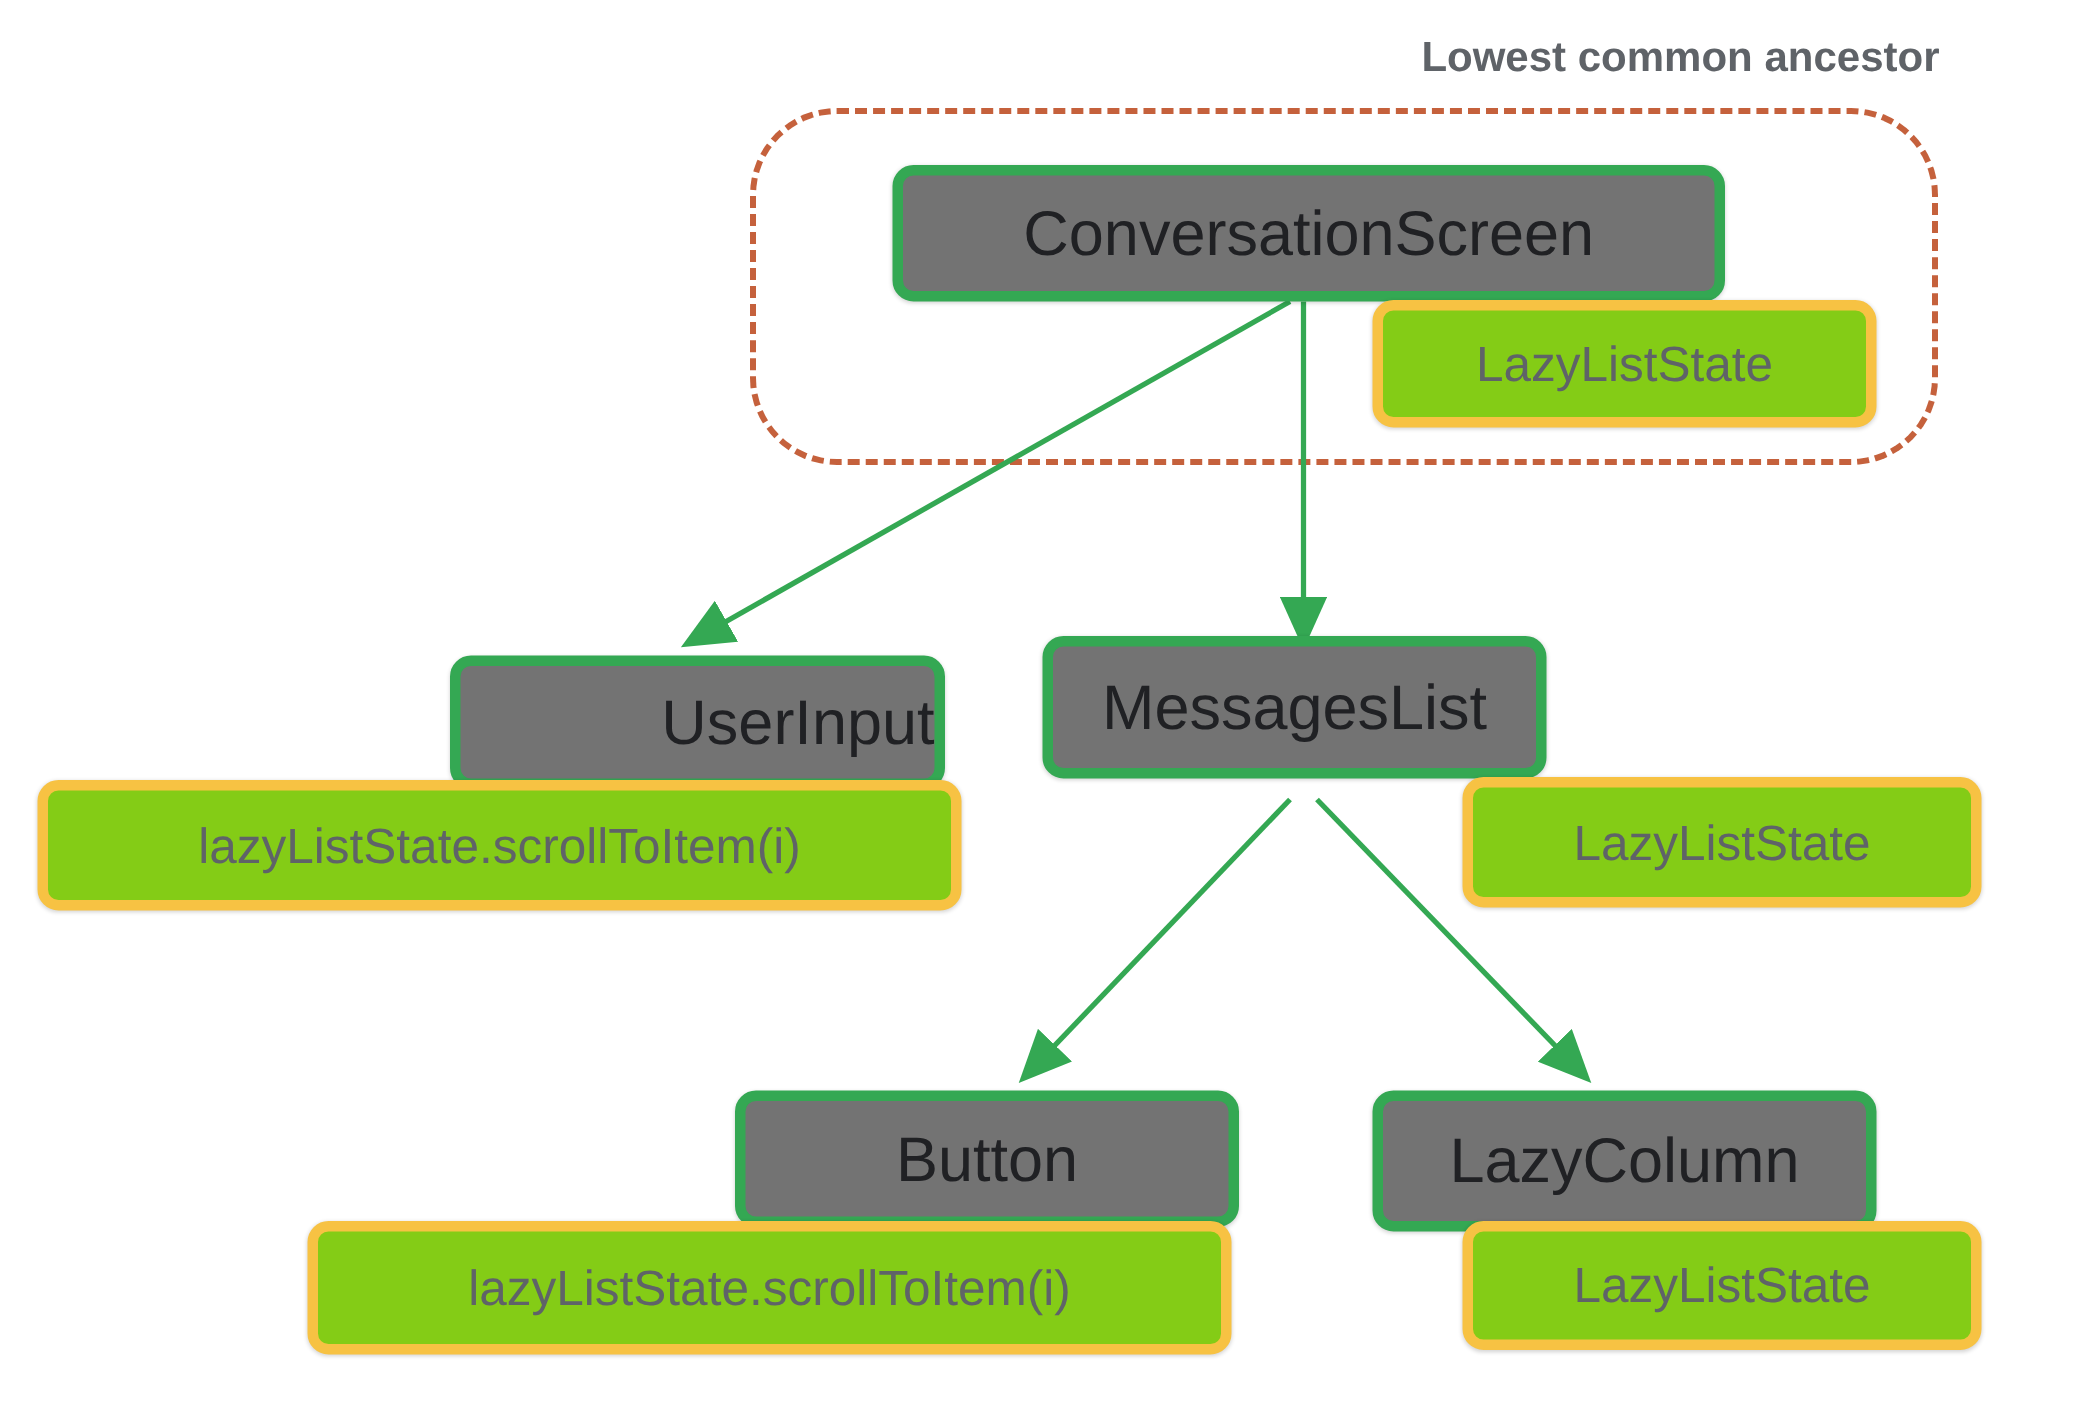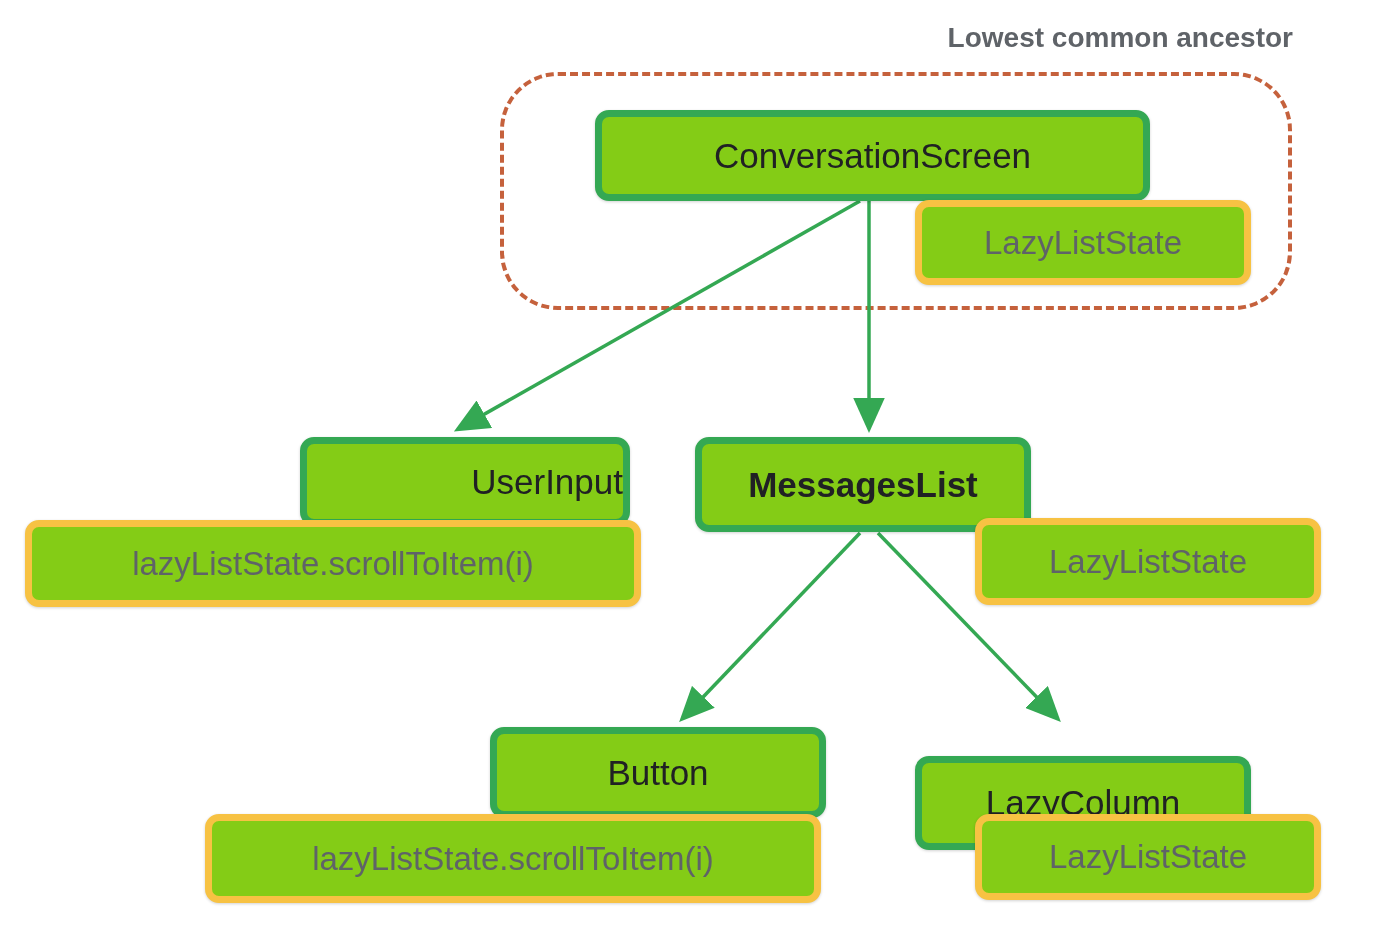--- a/index.html
+++ b/index.html
@@ -38,27 +38,27 @@
     left: 500px;
     top: 72px;
     width: 792px;
     height: 238px;
     border: 4px dashed var(--dashed);
     border-radius: 58px;
     background: transparent;
   }
   .node {
     position: absolute;
-    background: #84cc16;
+    background: #737373;
     border: 7px solid var(--green);
     border-radius: 14px;
     display: flex;
     align-items: center;
     justify-content: center;
-    font-size: 35px;
+    font-size: 42px;
     color: var(--node-text);
     box-shadow: 0 1px 3px rgba(0,0,0,0.18);
     z-index: 2;
   }
   .state-box {
     position: absolute;
     background: #84cc16;
     border: 7px solid var(--yellow);
     border-radius: 14px;
     display: flex;
@@ -67,25 +67,25 @@
     font-size: 33px;
     color: var(--state-text);
     box-shadow: 0 1px 3px rgba(0,0,0,0.18);
     z-index: 3;
     white-space: nowrap;
   }
   #node-conversation-screen { left: 595px; top: 110px; width: 555px; height: 91px; }
   #state-ancestor          { left: 915px; top: 200px; width: 336px; height: 85px; }
   #node-user-input         { left: 300px; top: 437px; width: 330px; height: 89px; justify-content: flex-end; }
   #state-user-input-call   { left: 25px;  top: 520px; width: 616px; height: 87px; }
-  #node-messages-list      { left: 695px; top: 437px; width: 336px; height: 95px; font-weight: bold; }
+  #node-messages-list      { left: 695px; top: 424px; width: 336px; height: 95px; }
   #state-messages-list     { left: 975px; top: 518px; width: 346px; height: 87px; }
   #node-button             { left: 490px; top: 727px; width: 336px; height: 91px; align-items: center; }
   #state-button-call       { left: 205px; top: 814px; width: 616px; height: 89px; }
-  #node-lazy-column        { left: 915px; top: 727px; width: 336px; height: 94px; margin-top: 29px; }
+  #node-lazy-column        { left: 915px; top: 727px; width: 336px; height: 94px; }
   #state-lazy-column       { left: 975px; top: 814px; width: 346px; height: 86px; }
   svg.edges {
     position: absolute;
     left: 0; top: 0;
     width: 1388px;
     height: 942px;
     z-index: 1;
     pointer-events: none;
   }
   svg.edges line {

